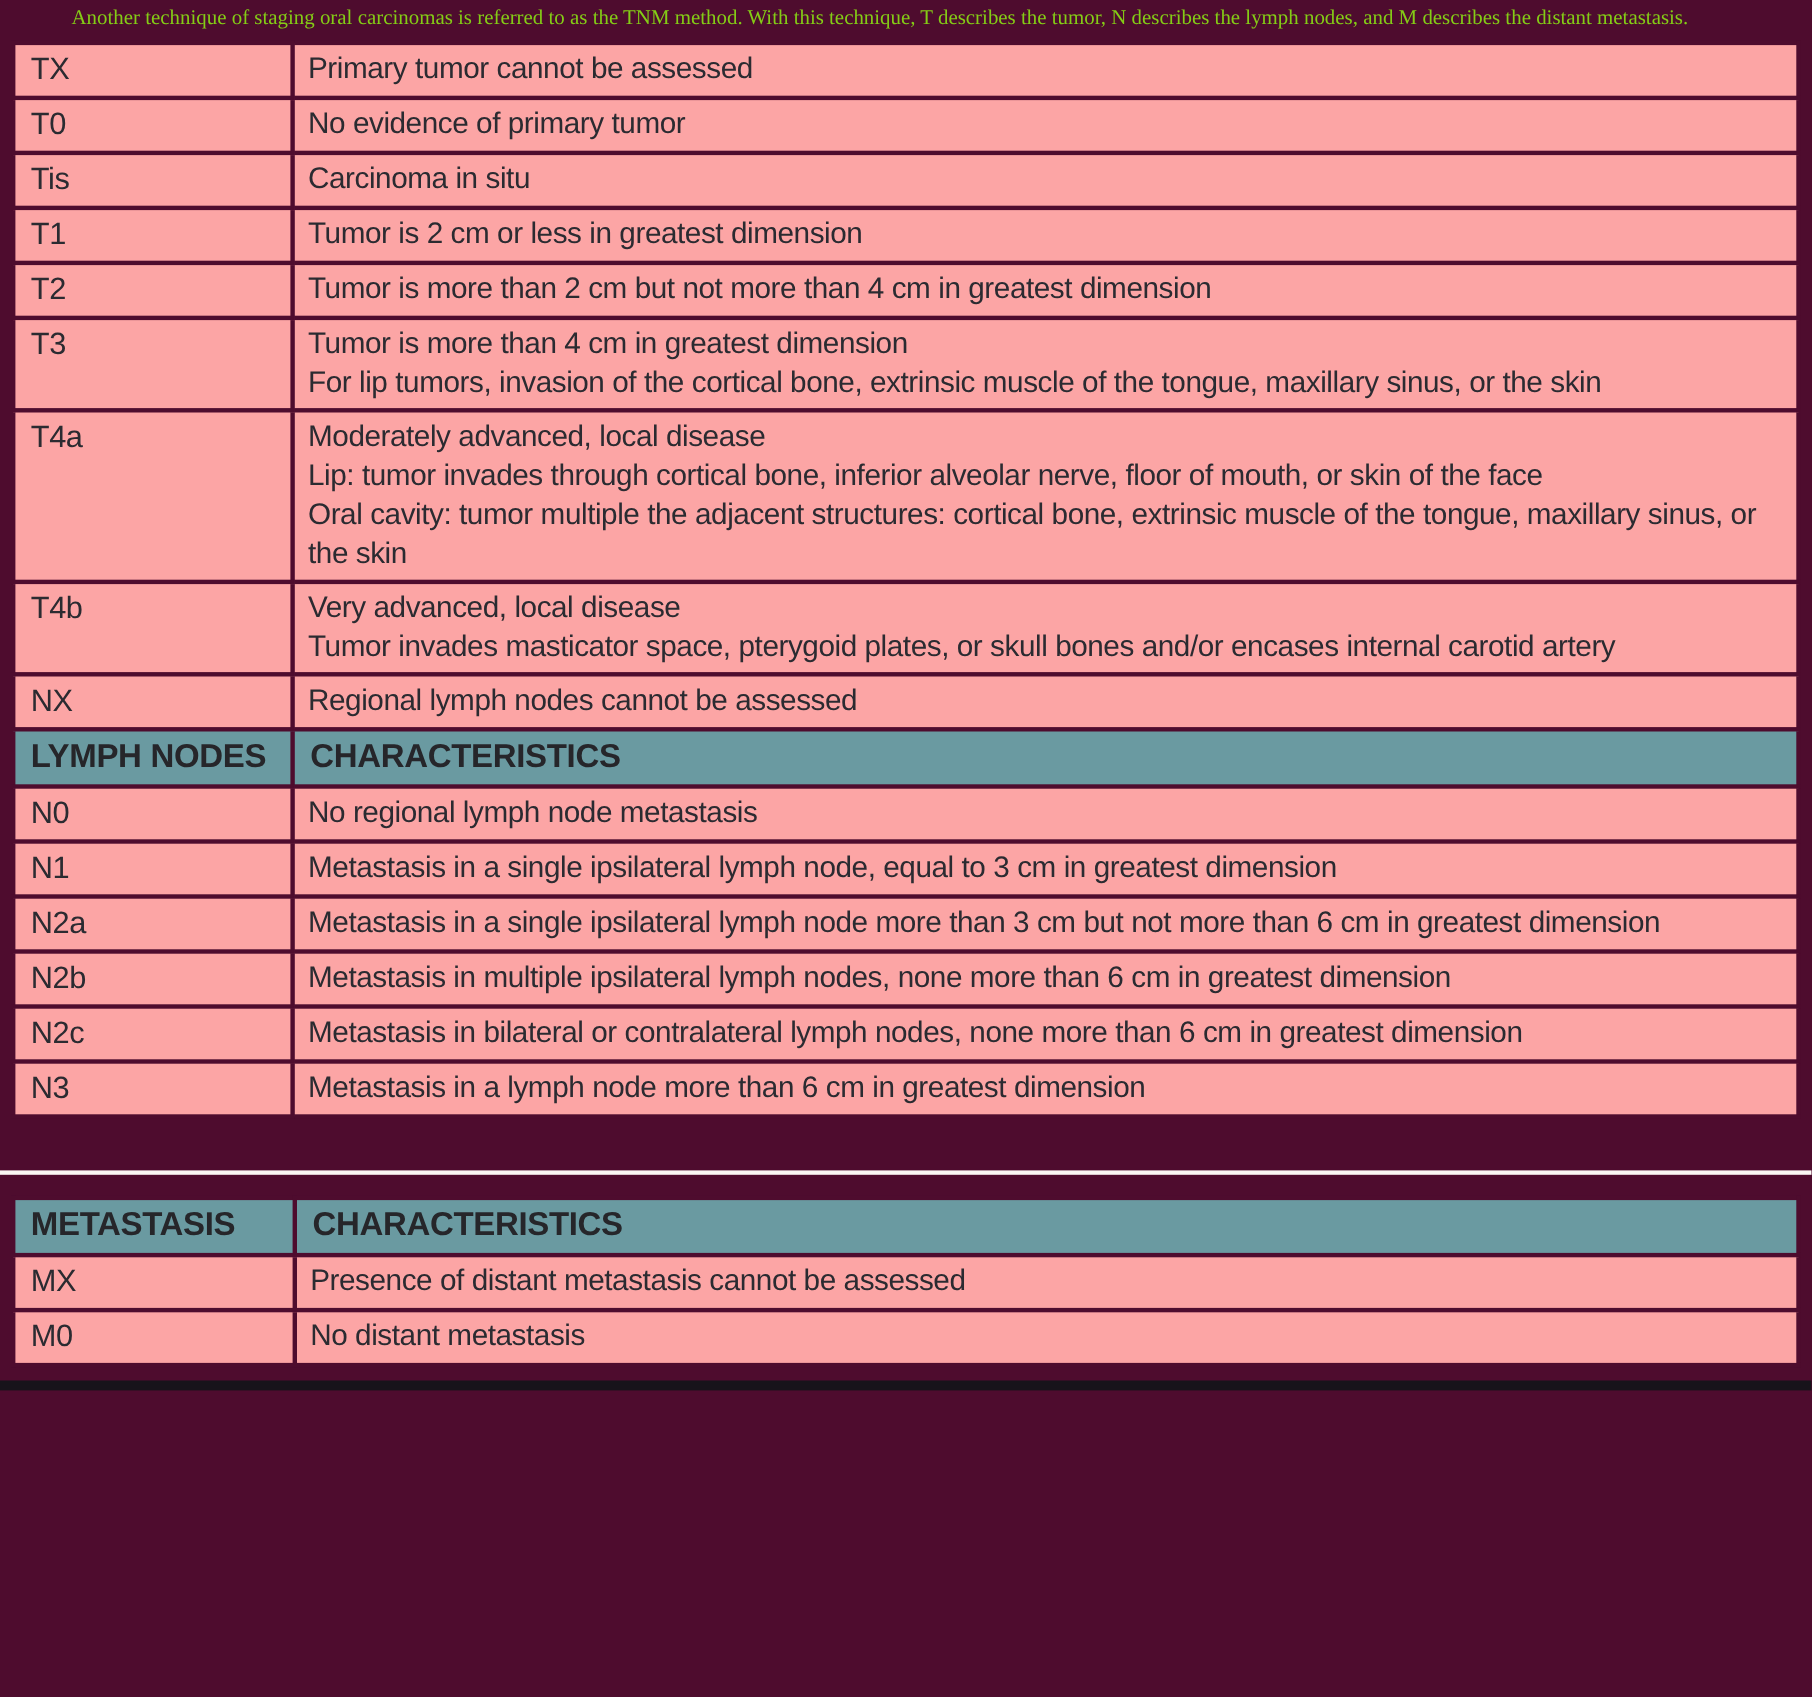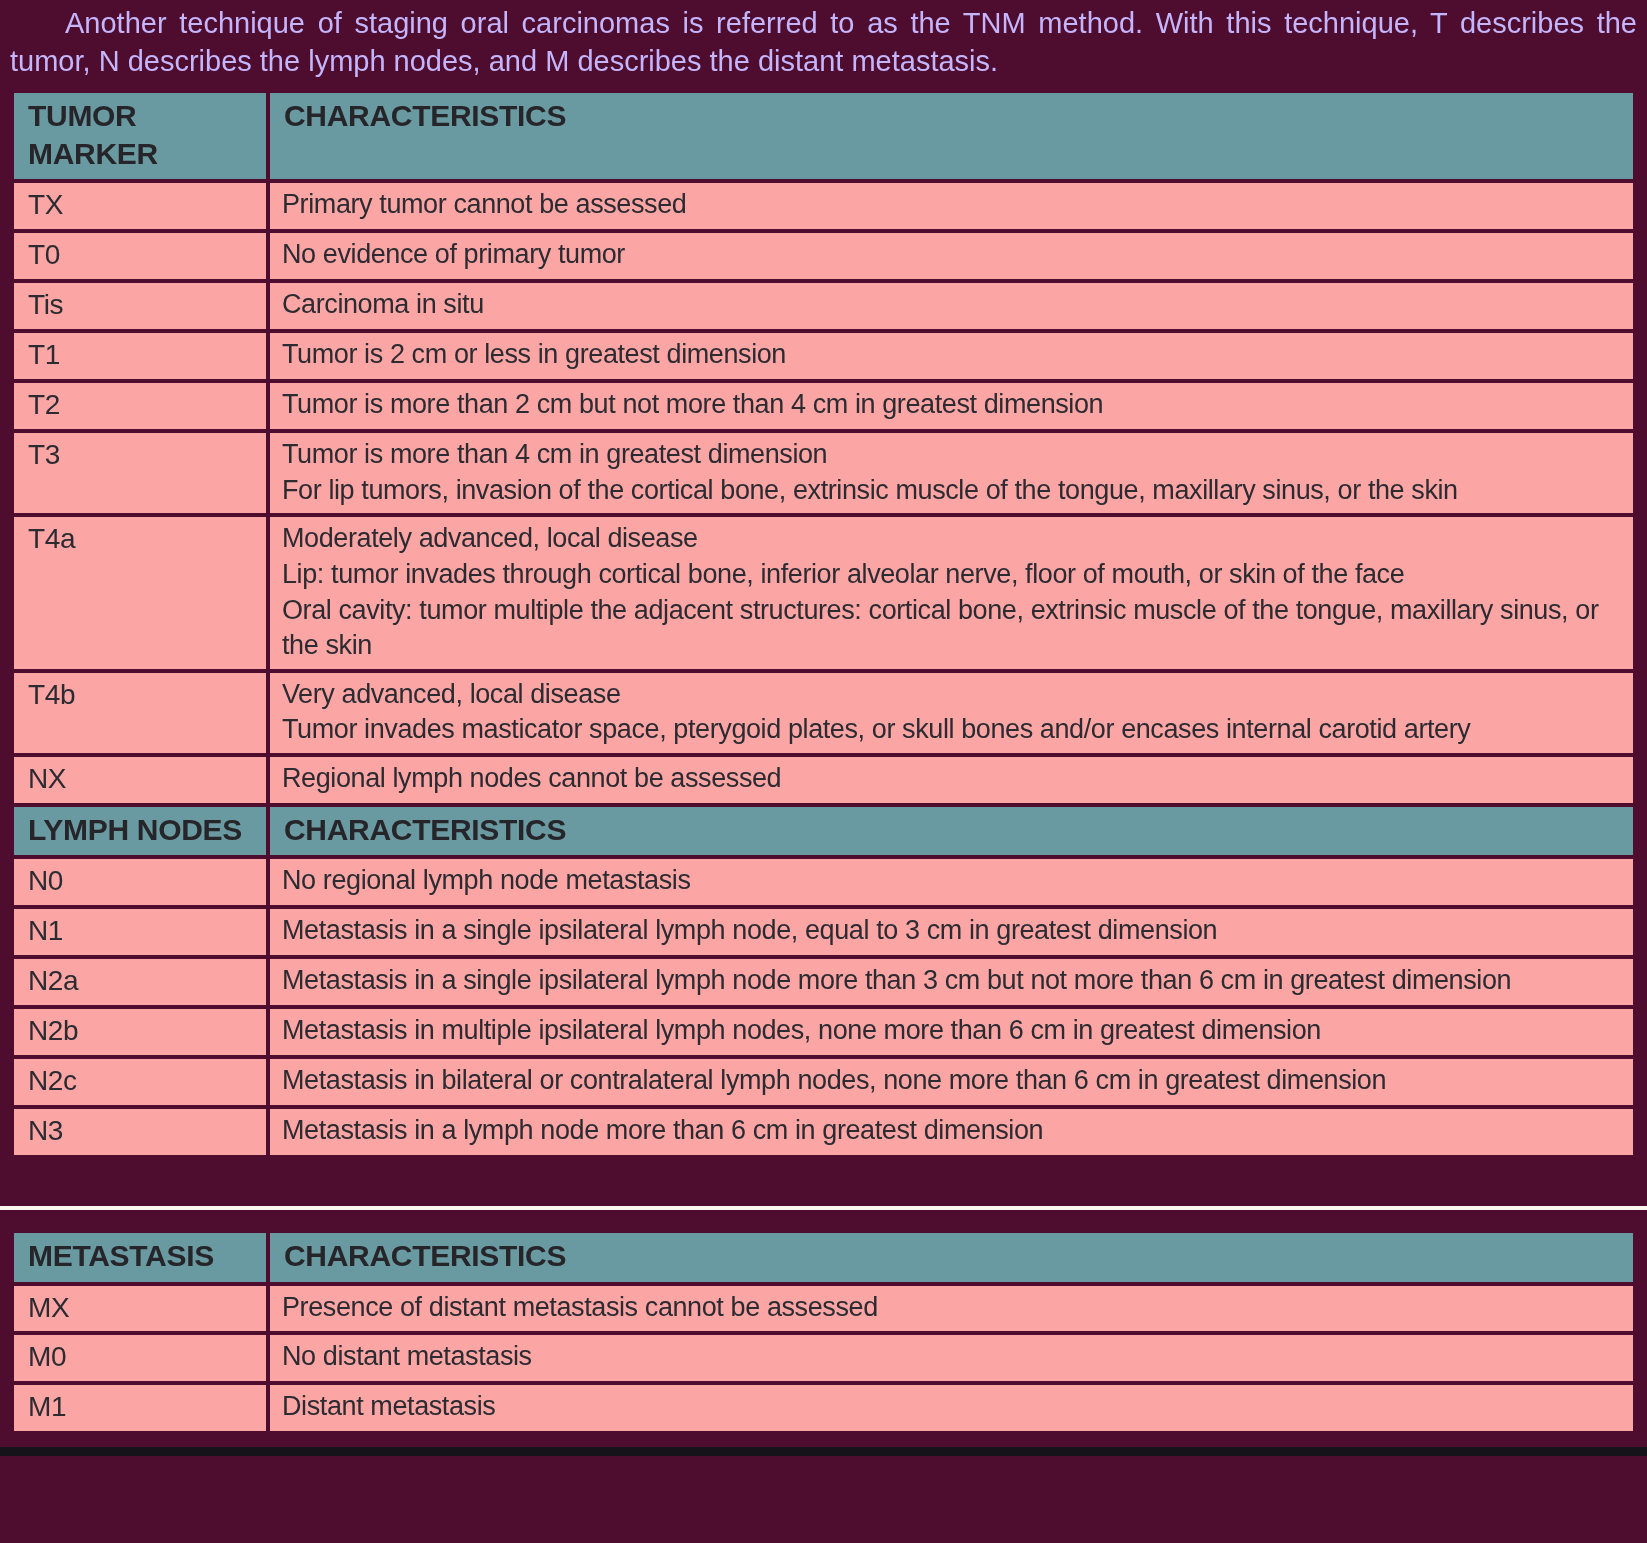--- a/index.html
+++ b/index.html
@@ -17,23 +17,23 @@
 
   .title {
     color: #ffffff;
     font-size: 40px;
     font-weight: 700;
     letter-spacing: -1px;
     margin: 2px 12px 4px 12px;
     line-height: 1.1;
   }
   .intro {
-    color: #c4b5fd;
-    font-family: Liberation Sans, sans-serif;
-    font-size: 29px;
+    color: #84cc16;
+    font-family: Liberation Serif, serif;
+    font-size: 19px;
     line-height: 1.32;
     text-indent: 55px;
     text-align: justify;
     margin: 0 10px 8px 10px;
   }
 
   table.tnm-table {
     border-collapse: collapse;
     table-layout: fixed;
     width: 1627px;
@@ -84,24 +84,20 @@
 </style>
 </head>
 <body>
 
 <main class="page">
   <p class="intro">Another technique of staging oral carcinomas is referred to as the TNM method. With this technique, T describes the tumor, N describes the lymph nodes, and M describes the distant metastasis.</p>
 
   <table class="tnm-table" id="table-tn">
       <tbody>
         <tr>
-          <th class="col1">TUMOR MARKER</th>
-          <th class="col2">CHARACTERISTICS</th>
-        </tr>
-        <tr>
           <td class="col1 marker">TX</td>
           <td class="col2">
             <div class="line">Primary tumor cannot be assessed</div>
           </td>
         </tr>
         <tr>
           <td class="col1 marker">T0</td>
           <td class="col2">
             <div class="line">No evidence of primary tumor</div>
           </td>
@@ -210,23 +206,17 @@
           <td class="col2">
             <div class="line">Presence of distant metastasis cannot be assessed</div>
           </td>
         </tr>
         <tr>
           <td class="col1 marker">M0</td>
           <td class="col2">
             <div class="line">No distant metastasis</div>
           </td>
         </tr>
-        <tr>
-          <td class="col1 marker">M1</td>
-          <td class="col2">
-            <div class="line">Distant metastasis</div>
-          </td>
-        </tr>
       </tbody>
     </table>
 
   <div class="bottom-bar"></div>
 </main>
 
 </body></html>

